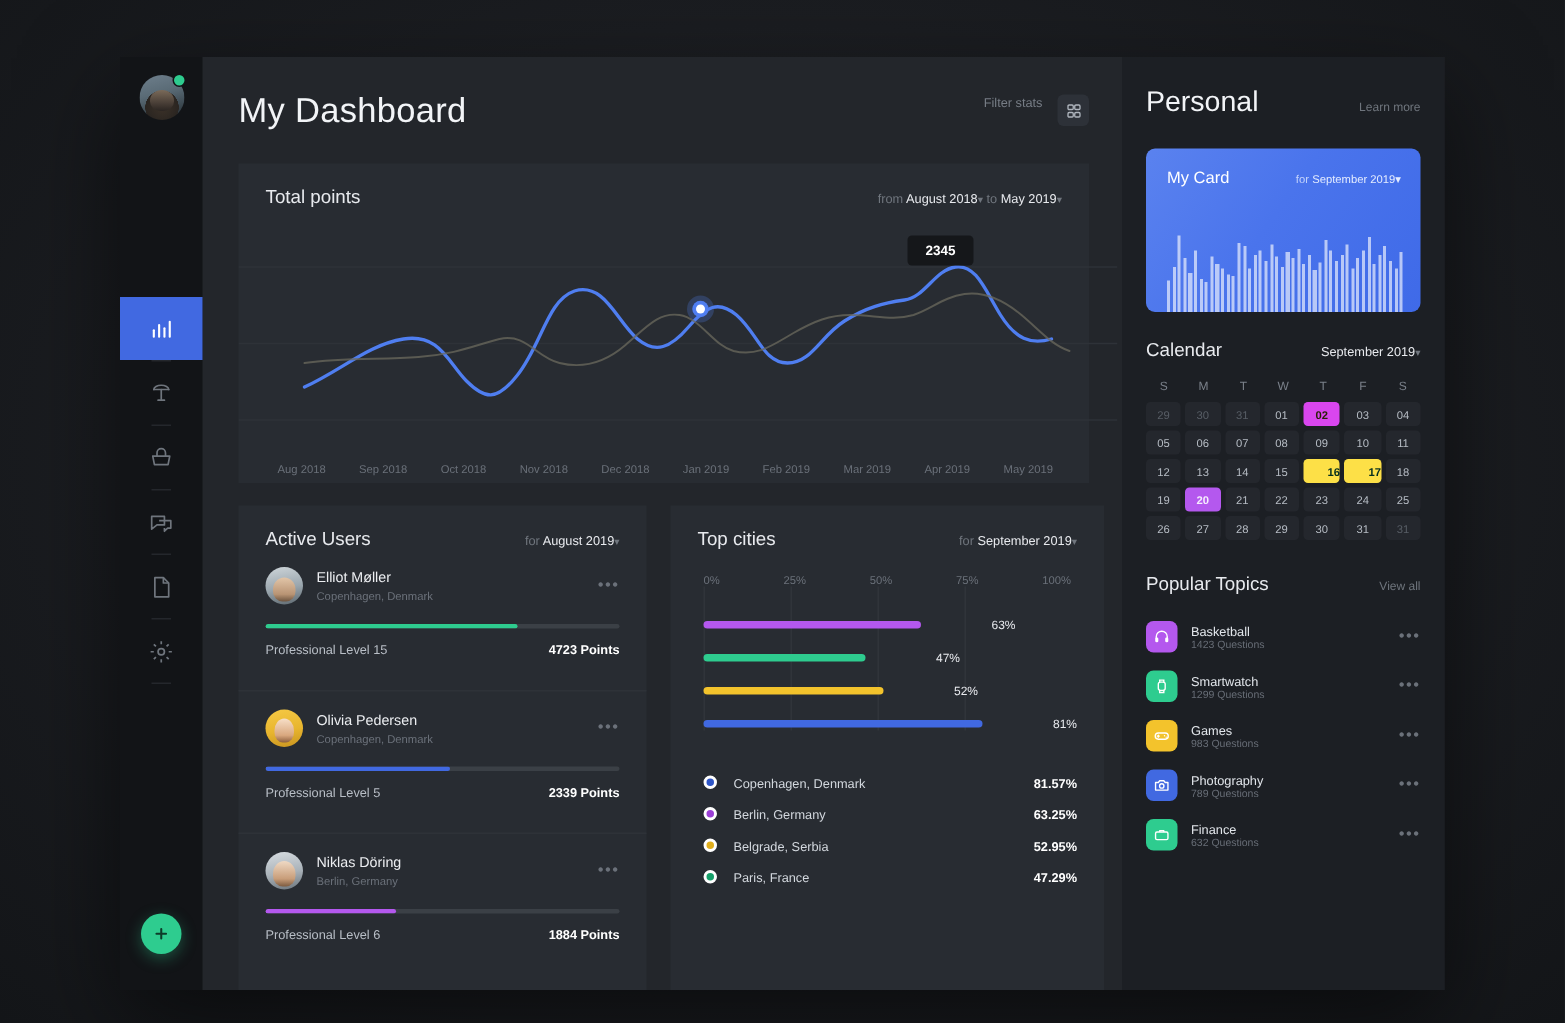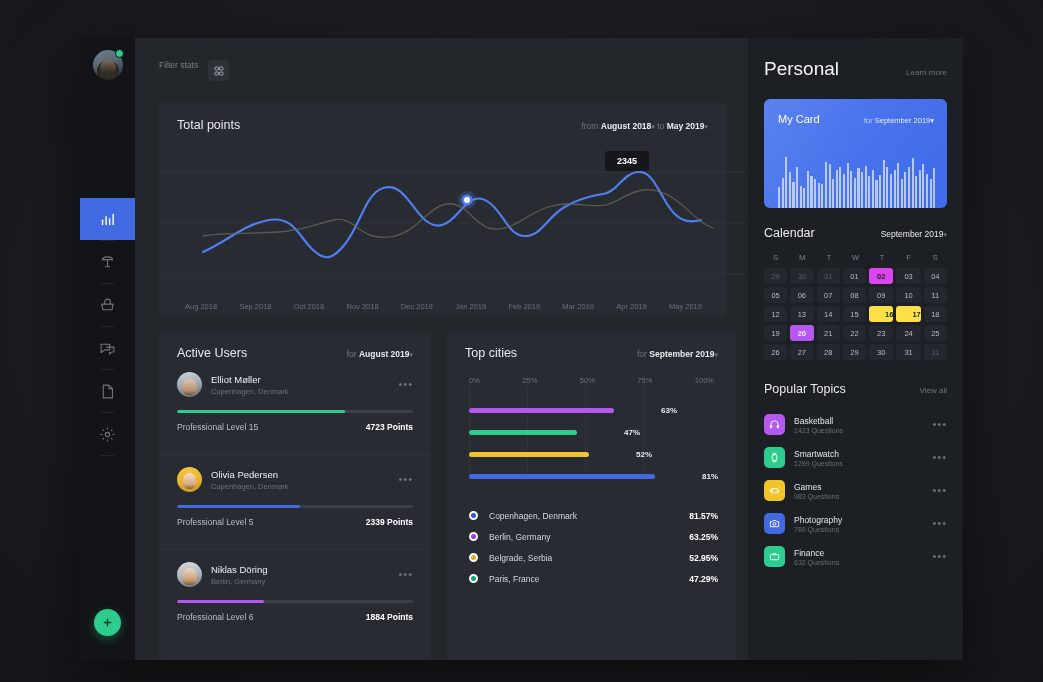--- a/index.html
+++ b/index.html
@@ -97,21 +97,21 @@
 
   
   .panel { background: #282c32; }
   .panel-head {
     display: flex; align-items: baseline; justify-content: space-between;
     padding: 15px 18px 0 18px;
   }
   .panel-title { font-size: 12.5px; color: #e8eaee; font-weight: 400; }
   .range { font-size: 8.5px; color: #eceef1; white-space: nowrap; }
   .range .muted { color: #70767e; }
-  .range .cap { color: #e8eaee; font-weight: 700; margin-top: 30px; }
+  .range .cap { color: #e8eaee; font-weight: 400; margin-top: 30px; }
   .caret { color: #70767e; font-size: 7px; }
 
   .chart-panel { height: 213px; margin-bottom: 15px; position: relative; }
   .chart-area { position: relative; width: 100%; height: 170px; }
   .chart-area svg { position: absolute; left: 0; top: 0; }
   .tooltip {
     position: absolute; left: 446px; top: 19px;
     background: #15171a; color: #fff;
     font-size: 9px; font-weight: 700;
     padding: 5px 12px; border-radius: 3px;
@@ -157,21 +157,21 @@
   .c-scale {
     display: flex; justify-content: space-between;
     padding: 16px 22px 0 22px;
     font-size: 7.5px; color: #6a7079;
   }
   .c-bars { position: relative; padding: 14px 18px 0 22px; }
   .c-grid { position: absolute; left: 0; top: 0; right: 0; bottom: 0; }
   .c-gl { position: absolute; top: 0; bottom: 6px; width: 1px; background: #30343a; }
   .c-bar-row { display: flex; align-items: center; gap: 6px; height: 22px; position: relative; }
   .c-bar { height: 5px; border-radius: 3px; }
-  .c-bval { font-size: 8px; color: #e8eaee; font-weight: 700; padding-left: 41px; }
+  .c-bval { font-size: 8px; color: #e8eaee; font-weight: 400; padding-left: 41px; }
   .c-legend { padding: 18px 18px 0 22px; }
   .c-li { display: flex; align-items: center; height: 21px; }
   .c-ring { width: 9px; height: 9px; border-radius: 50%; border: 2px solid #fff; margin-right: 11px; flex: 0 0 9px; }
   .c-lname { font-size: 8.5px; color: #d3d8de; flex: 1 1 auto; }
   .c-lval { font-size: 8.5px; color: #fff; font-weight: 700; }
 
   
   .right {
     width: 215px; flex: 0 0 215px;
     background: #1c1f24;
@@ -284,20 +284,21 @@
     </div>
     <div class="fab">
       <svg viewBox="0 0 24 24" fill="none" stroke="#0d3b29" stroke-width="3" stroke-linecap="round">
           <path d="M12 5v14M5 12h14"></path>
         </svg>
     </div>
   </div>
 
   <div class="center">
     <div class="center-head">
+      <div class="page-title">My Dashboard</div>
       <div class="head-right">
         <span class="filter-label">Filter stats</span>
         <div class="filter-btn">
           <svg viewBox="0 0 24 24" fill="none" stroke="#aeb4bc" stroke-width="1.8">
               <rect x="4" y="4" width="7" height="6" rx="1.5"></rect>
               <rect x="13" y="4" width="7" height="6" rx="1.5"></rect>
               <rect x="4" y="14" width="7" height="6" rx="1.5"></rect>
               <rect x="13" y="14" width="7" height="6" rx="1.5"></rect>
             </svg>
         </div>

